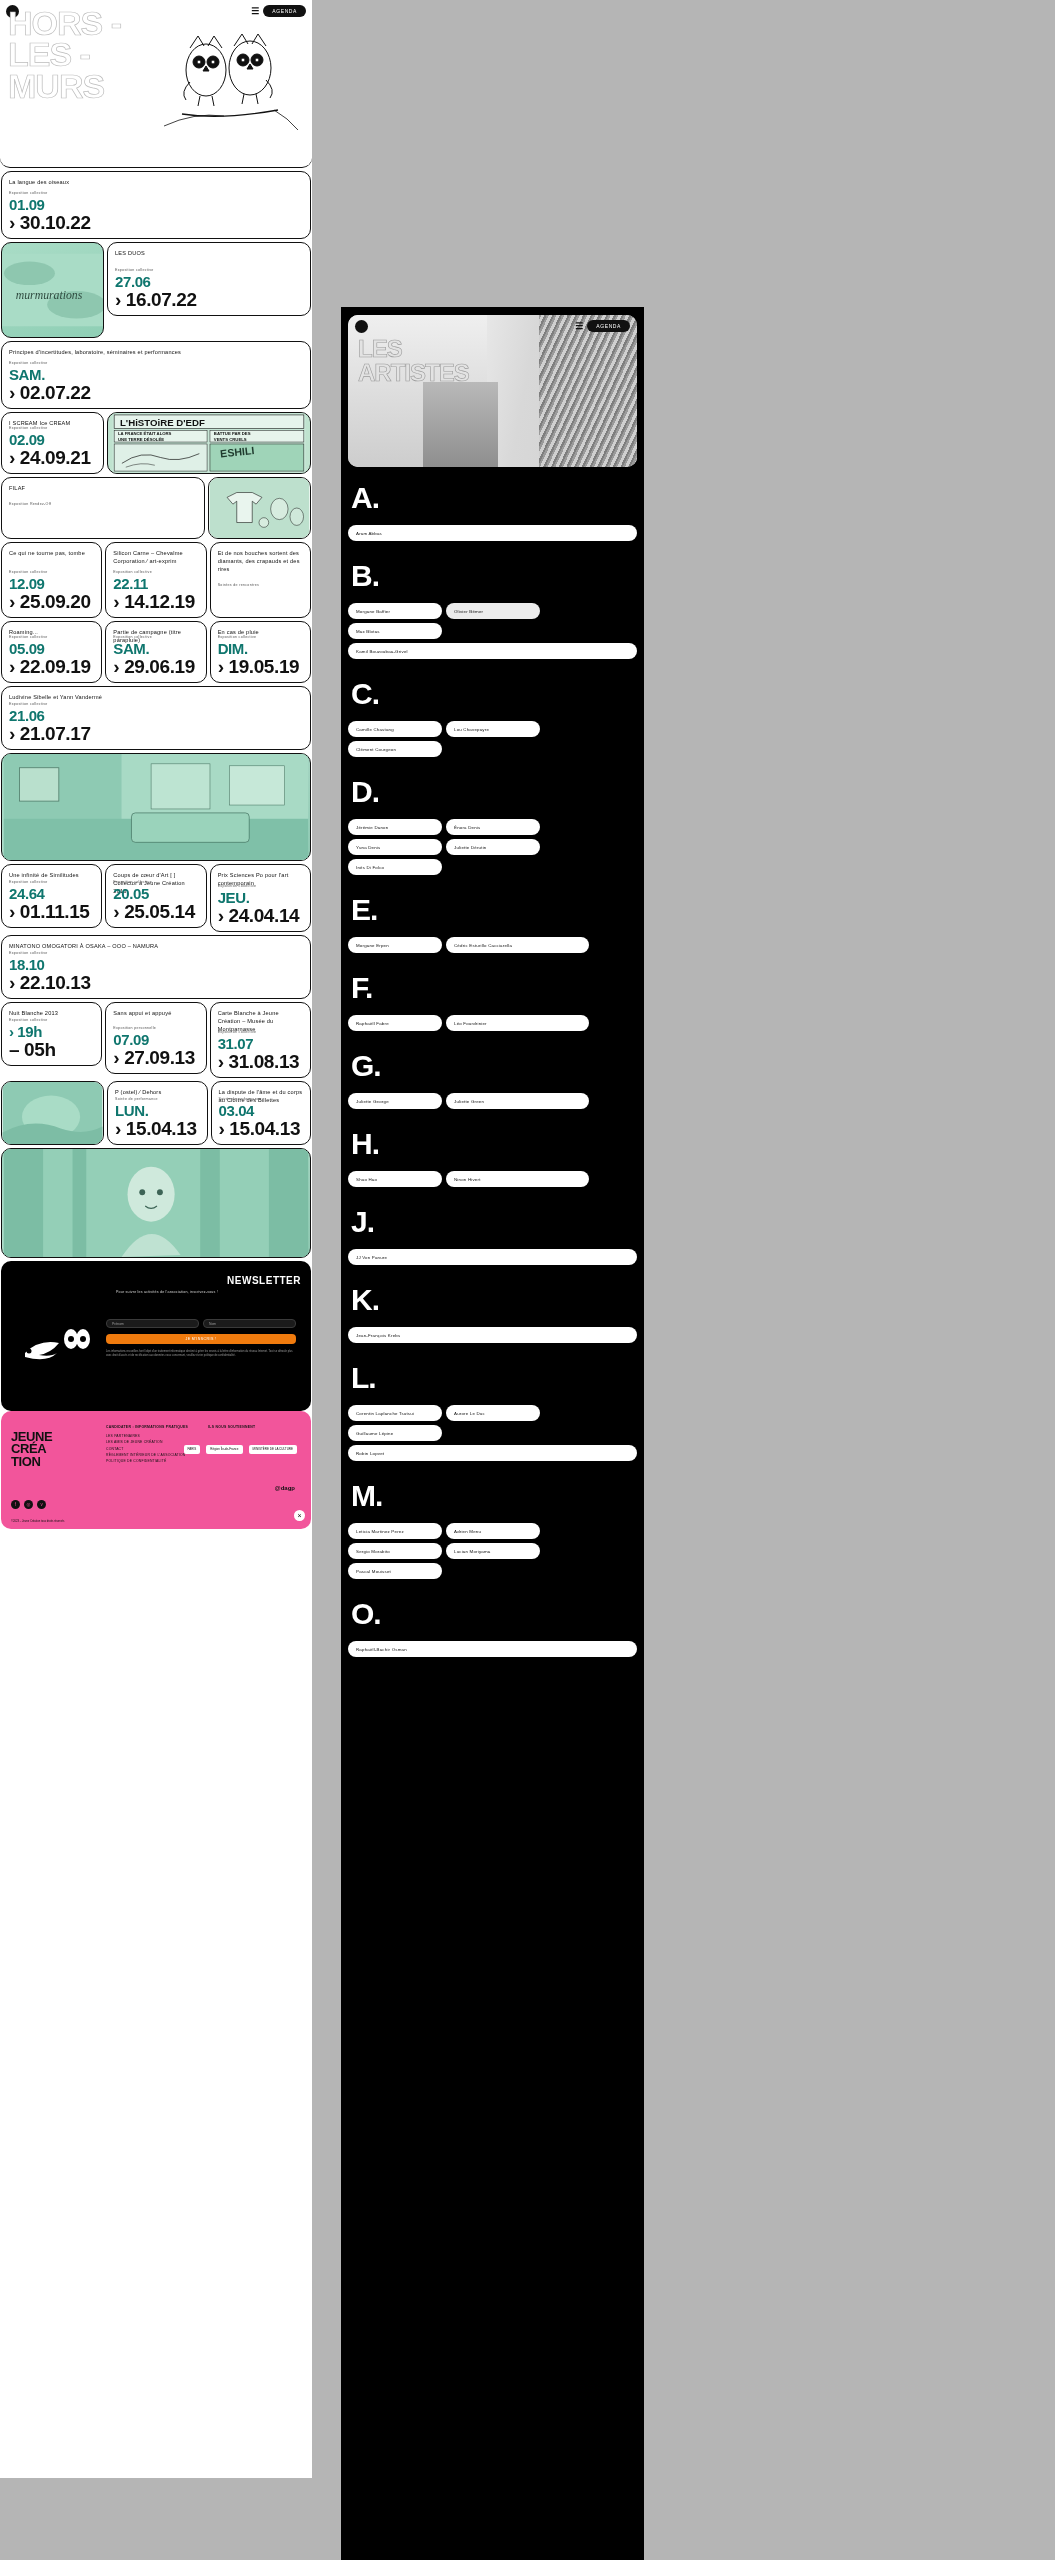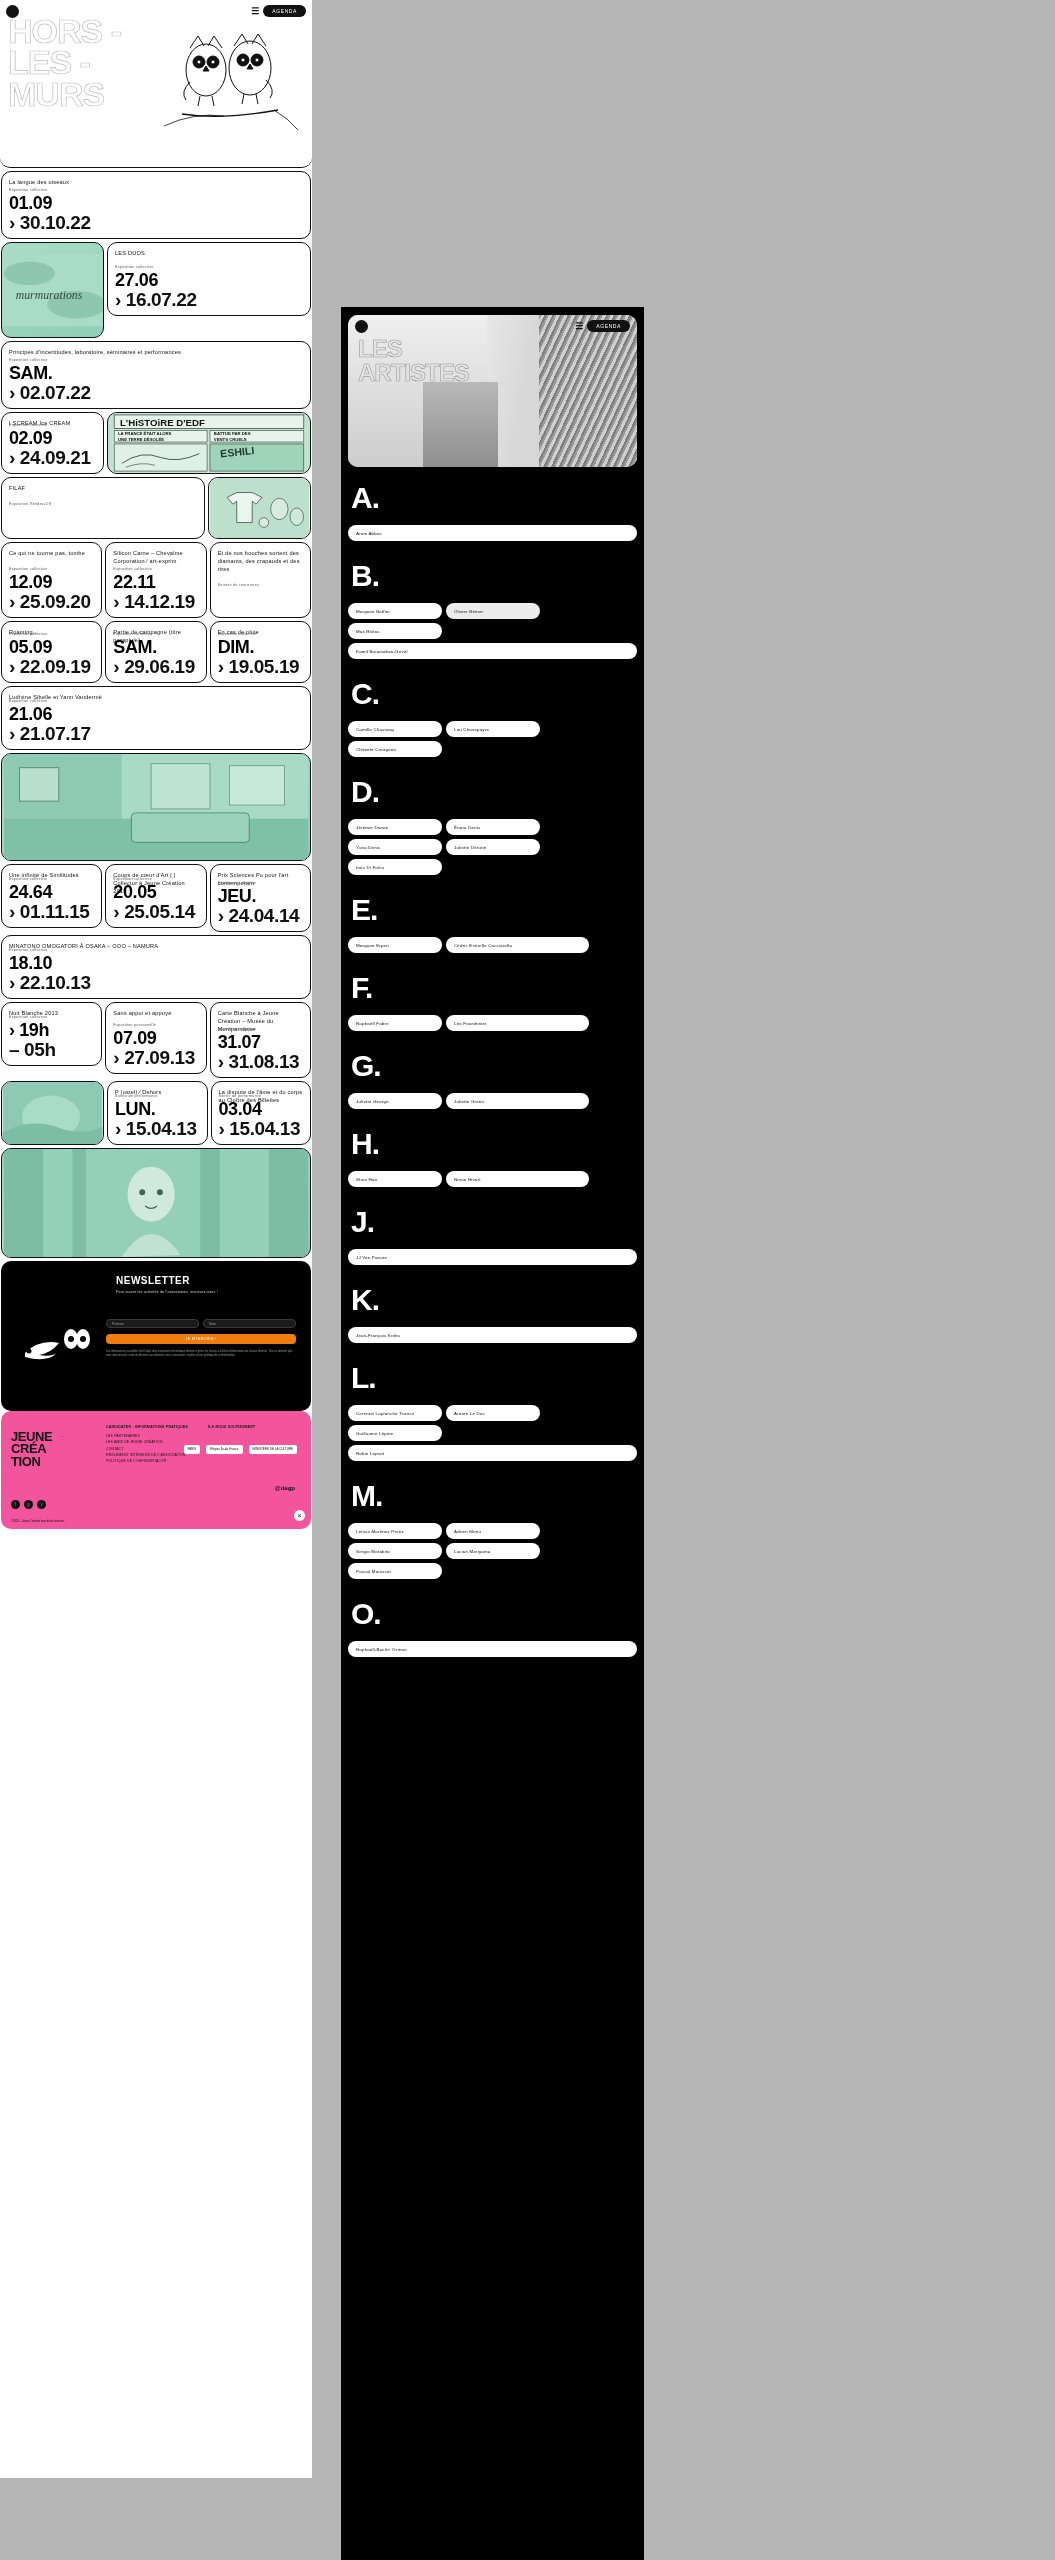--- a/index.html
+++ b/index.html
@@ -39,21 +39,21 @@
   }
   .top-right { display: flex; align-items: center; gap: 4px; }
   .burger-mark {
     font-size: 9px; font-weight: bold; color: #111; line-height: 1;
   }
   .agenda-pill {
     background: #111; color: #fff; border-radius: 9px;
     font-size: 5px; letter-spacing: .6px; padding: 3px 9px;
   }
   .hero-title {
-    position: absolute; left: 8px; top: 16px;
+    position: absolute; left: 8px; top: 8px;
     font-size: 34px; line-height: 0.92; font-weight: bold;
     letter-spacing: -1px;
     color: #fff;
     -webkit-text-stroke: 0.7px #bdbdbd;
   }
   .hero-birds {
     position: absolute; right: 8px; top: 22px; width: 150px; height: 125px;
   }
 
   
@@ -61,21 +61,21 @@
     border: 1px solid #111;
     border-radius: 10px;
     background: #fff;
     margin: 3px 1px;
     padding: 6px 7px 7px 7px;
     position: relative;
     overflow: hidden;
   }
   .card-title { font-size: 5.6px; color: #111; letter-spacing: .2px; line-height: 1.45; }
   .card-sub { font-size: 3.6px; color: #555; margin-top: 10px; letter-spacing: .3px; }
-  .card-date { font-size: 18px; font-weight: bold; color: #000000; line-height: 1.02; letter-spacing: -0.4px; }
+  .card-date { font-size: 15px; font-weight: bold; color: #0f766e; line-height: 1.02; letter-spacing: -0.4px; }
   .card-date2 { font-size: 19px; font-weight: bold; color: #111; line-height: 1.02; letter-spacing: -0.4px; }
   .row { display: flex; gap: 3px; margin: 3px 1px; }
   .row > .card { margin: 0; flex: 1; }
 
   .tall { min-height: 72px; }
   .date-block { position: absolute; left: 7px; bottom: 6px; }
   .mint-img { background: linear-gradient(160deg,#a9dcc6,#8fcfb5); }
 
   
   .imgcard {
@@ -89,21 +89,21 @@
     background: linear-gradient(135deg,#9ed5bf 0%, #bfe3d4 45%, #8ec9b2 100%);
   }
   .sectionband2 { height: 110px; }
 
   
   .newsletter {
     background: #000; color: #fff; margin: 3px 1px 0 1px;
     border-radius: 10px; padding: 14px 10px 18px 10px; position: relative;
     min-height: 150px;
   }
-  .nl-title { font-size: 10px; font-weight: bold; letter-spacing: .5px; margin-left: 105px; }
+  .nl-title { font-size: 10px; font-weight: bold; letter-spacing: .5px; margin-left: 105px; text-align: right; }
   .nl-sub { font-size: 3.6px; color: #d8d8d8; margin-left: 105px; margin-top: 4px; letter-spacing: .2px;}
   .nl-fields { position: absolute; left: 105px; top: 58px; width: 190px; }
   .nl-input {
     height: 9px; background: #1b1b1b; border: 0.5px solid #3a3a3a; border-radius: 4px;
     font-size: 3.4px; color: #9a9a9a; display: flex; align-items: center; padding-left: 5px;
     margin-bottom: 4px;
   }
   .nl-inputs-row { display: flex; gap: 4px; }
   .nl-inputs-row .nl-input { flex: 1; }
   .nl-btn {

